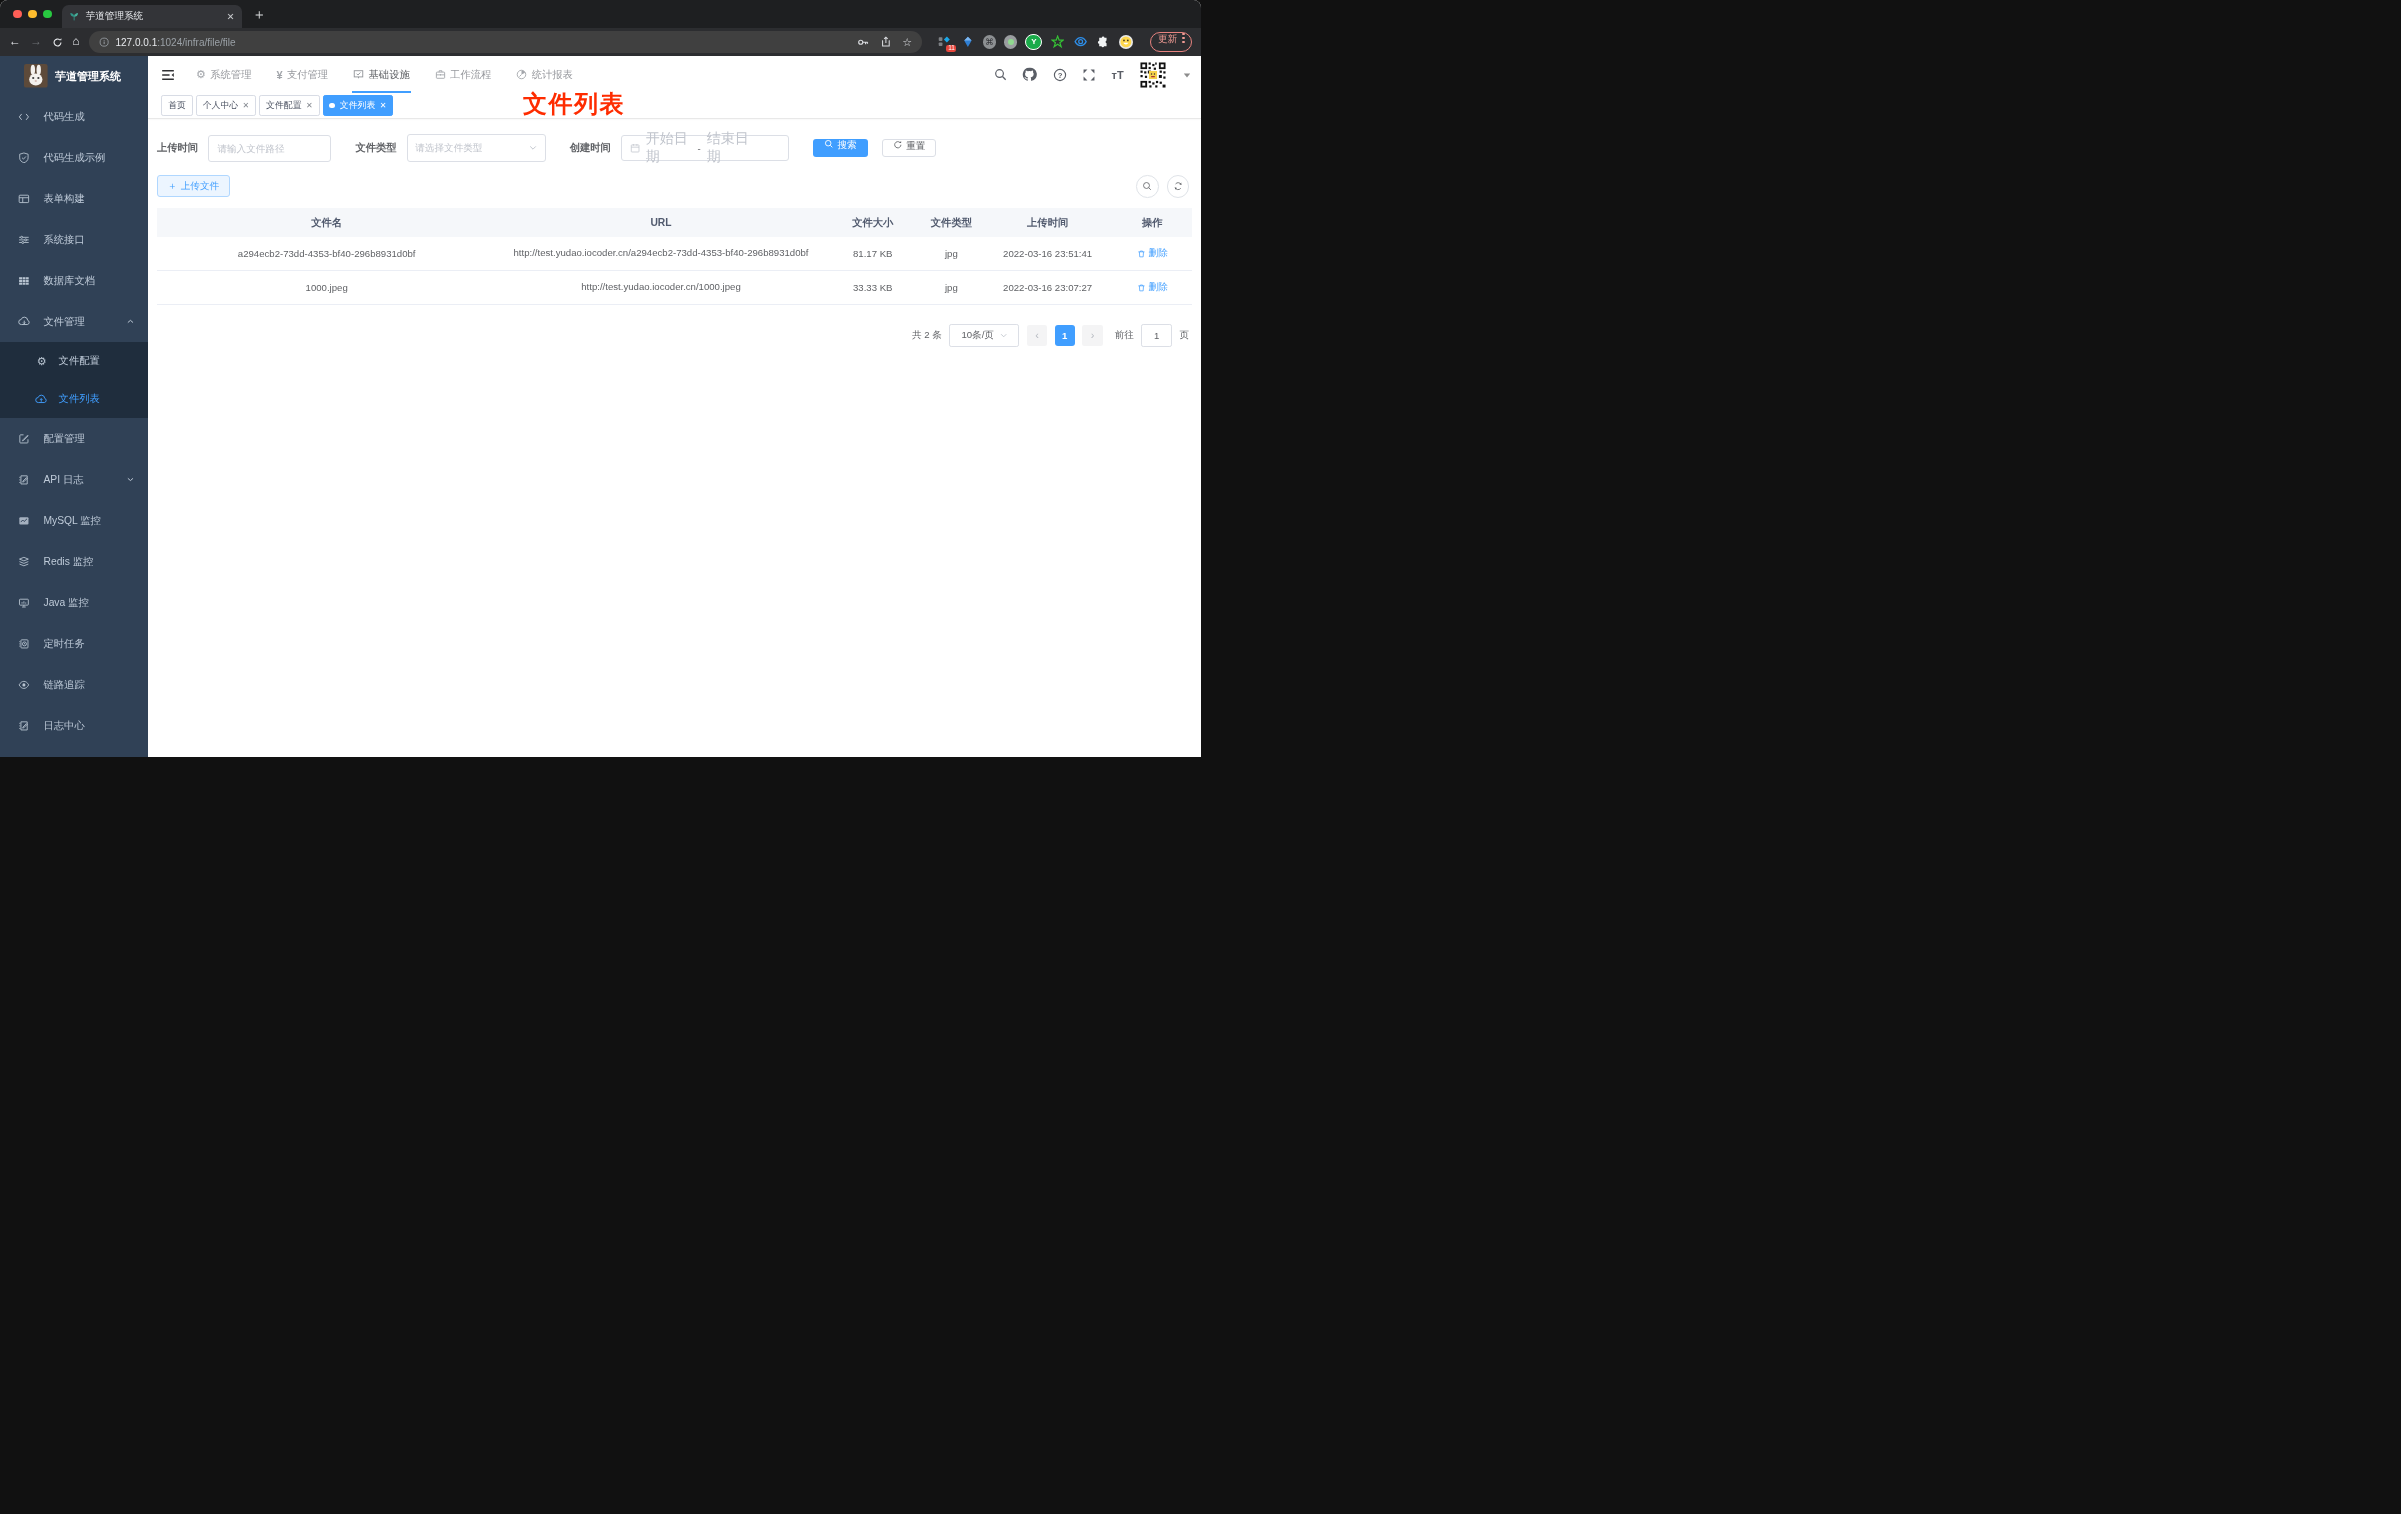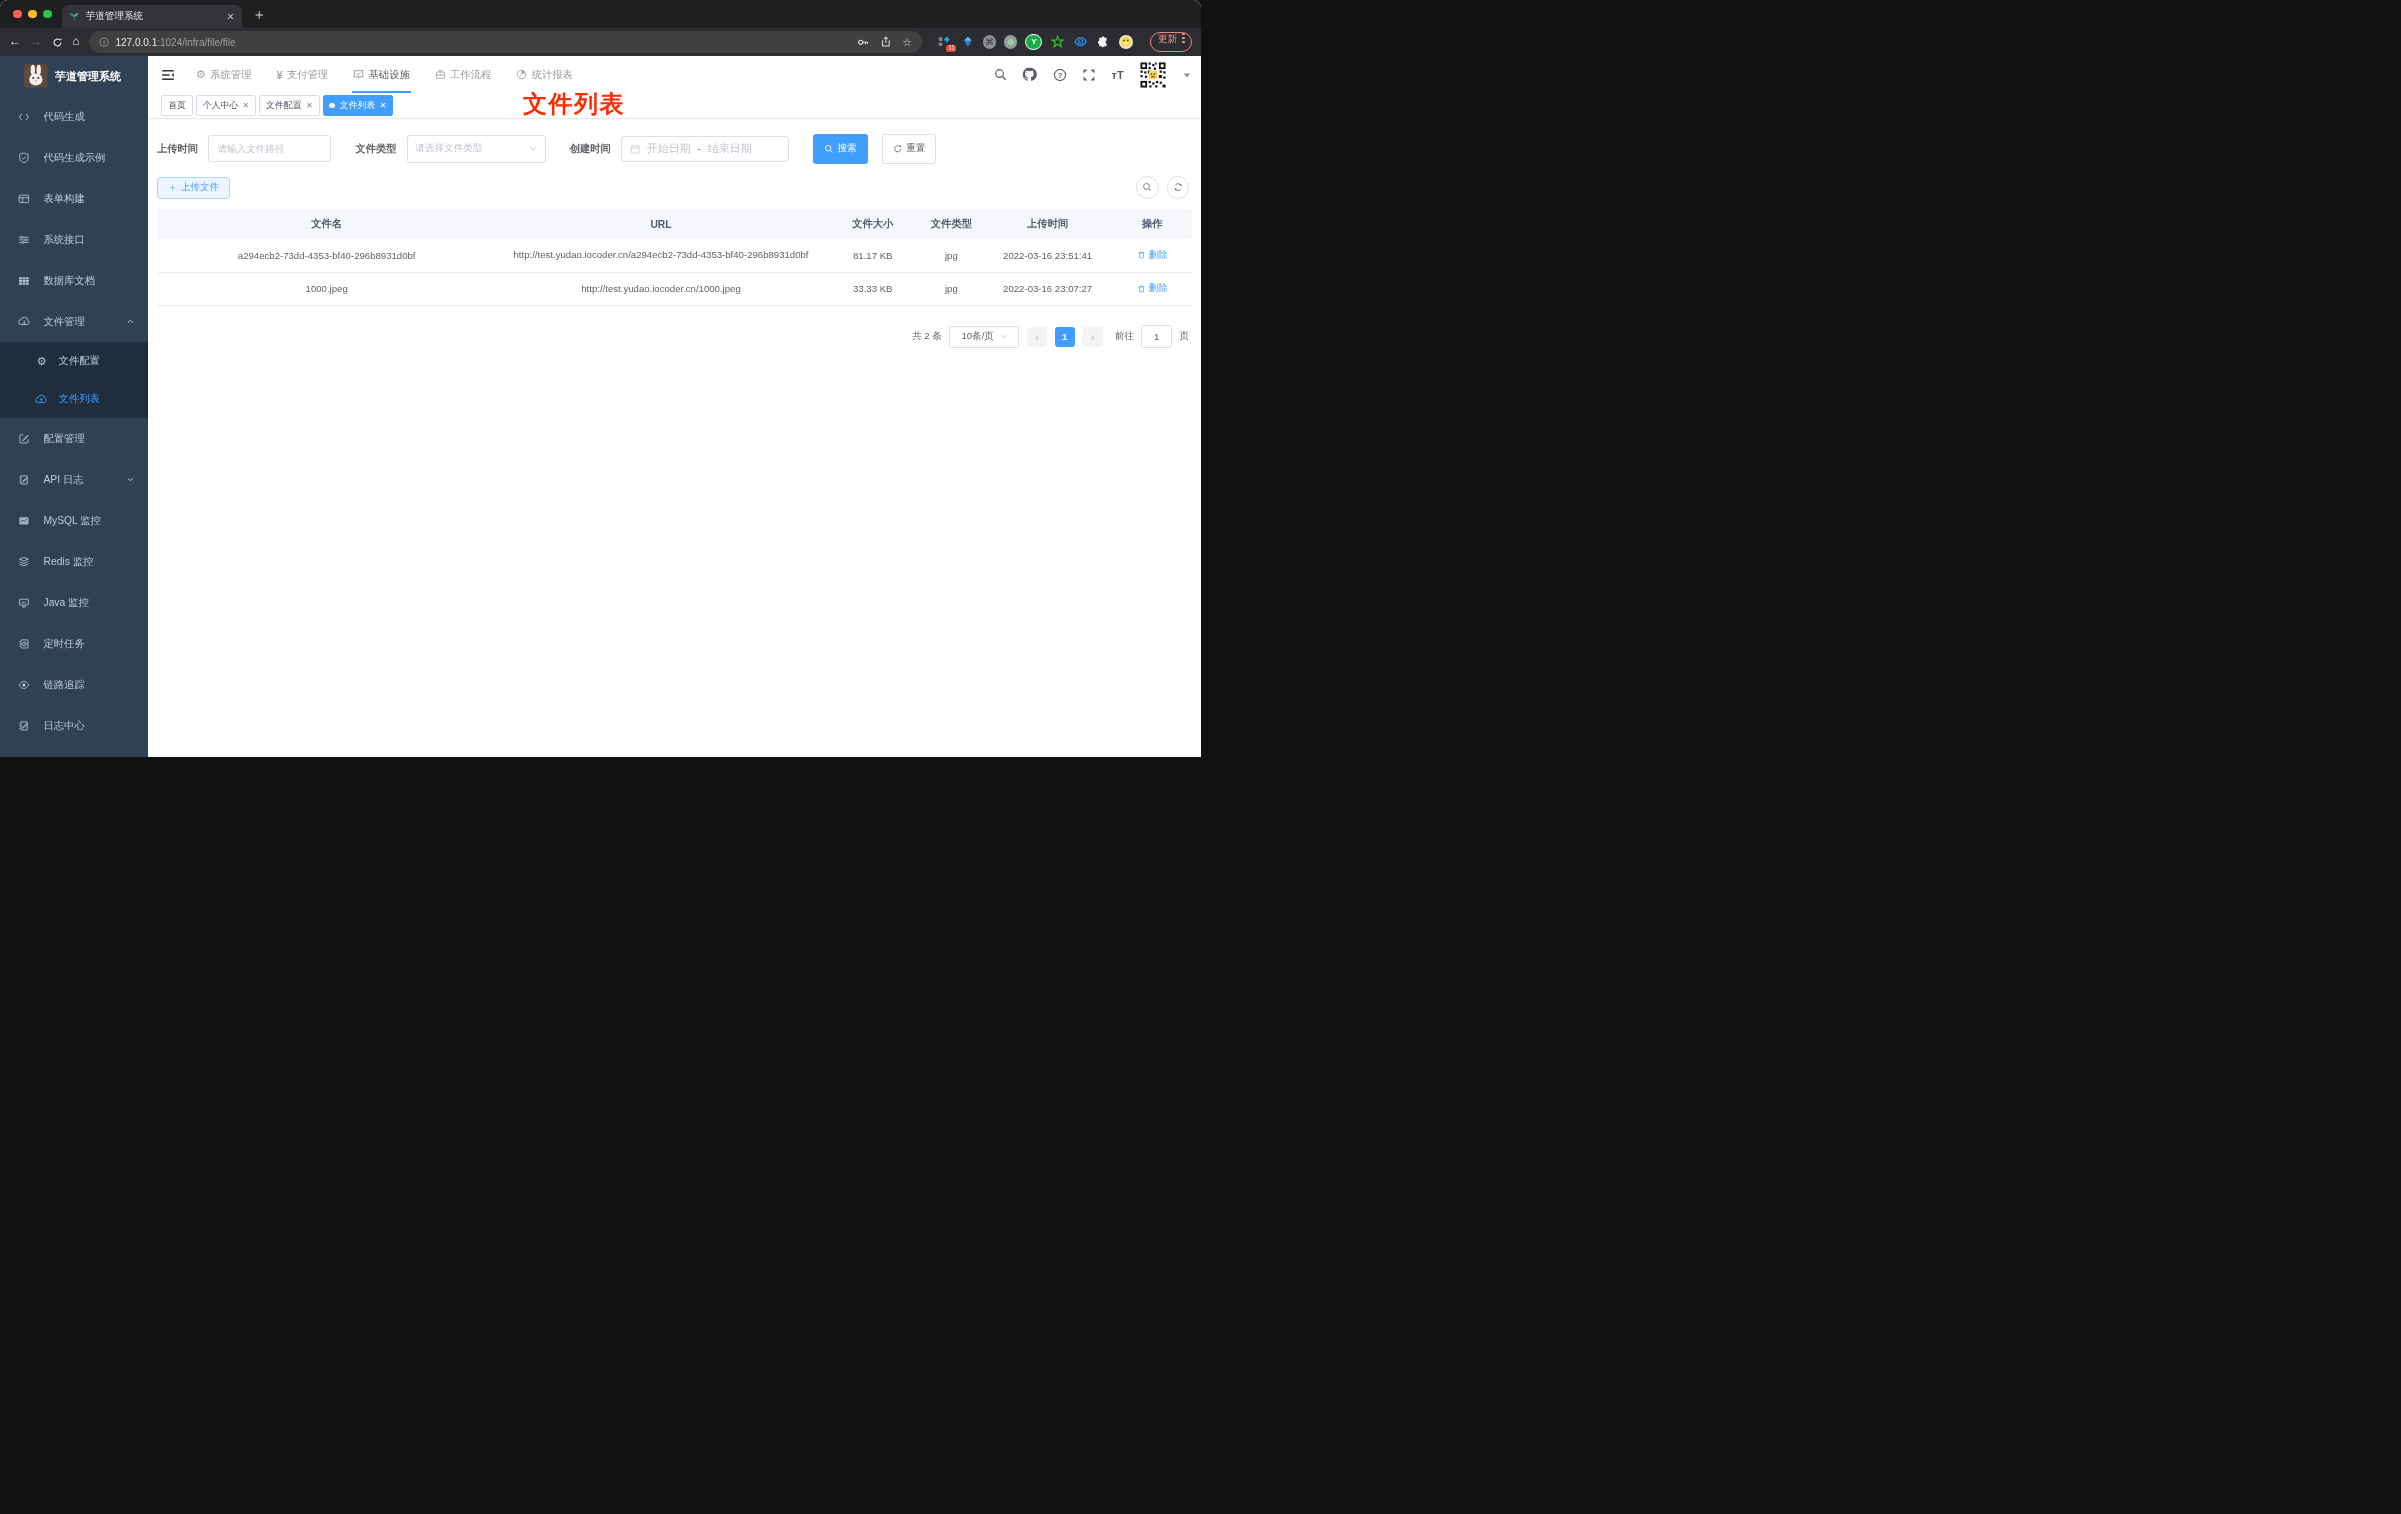--- a/index.html
+++ b/index.html
@@ -63,23 +63,23 @@
   .annotation{position:absolute;left:375px;top:32px;font-size:24px;font-weight:600;color:#fe2c00;z-index:30;letter-spacing:1.5px;white-space:nowrap;}
   
   .filter-row{display:flex;align-items:center;margin:14.8px 0 0 8.9px;}
   .flt-label{font-weight:bold;color:#606266;font-size:10.3px;margin-right:10.3px;}
   .inp{width:105px;height:25px;border:0.7px solid #dcdfe6;border-radius:3px;padding:0 8px;font-size:9.6px;color:#606266;outline:none;background:#fff;}
   .inp::placeholder{color:#c0c4cc;}
   .sel{width:122px;height:26.6px;border:0.7px solid #dcdfe6;border-radius:3px;display:flex;align-items:center;padding:0 7.4px;gap:4.4px;}
   .sel .ph{color:#c0c4cc;font-size:9.6px;flex:1;}
   .grp{display:flex;align-items:center;margin-right:24px;}
   .daterange{width:168px;height:26.6px;border:0.7px solid #dcdfe6;border-radius:3px;display:flex;align-items:center;padding:0 7.4px;gap:5.9px;box-sizing:border-box;}
-  .daterange .ph{color:#c0c4cc;font-size:11px;width:46px;text-align:center;}
+  .daterange .ph{color:#c0c4cc;font-size:14px;width:46px;text-align:left;}
   .daterange .sep{color:#606266;font-size:9.6px;}
-  .btn{height:30px;border-radius:3px;font-size:9.6px;display:flex;align-items:center;gap:3.7px;border:none;cursor:default;}
+  .btn{height:18px;border-radius:3px;font-size:9.6px;display:flex;gap:3.7px;border:none;cursor:default;}
   .btn-search{background:#409eff;color:#fff;padding:0 11px;margin-right:14.8px;}
   .btn-reset{background:#fff;border:0.7px solid #dcdfe6;color:#606266;padding:0 9.6px;}
   
   .action-row{display:flex;align-items:center;margin:12.5px 11.8px 0 8.9px;}
   .btn-upload{height:22px;background:#ecf5ff;border:0.7px solid #b0d7ff;color:#409eff;border-radius:3px;font-size:9.6px;display:flex;align-items:center;gap:3.7px;padding:0 9.6px;}
   .rt-circles{margin-left:auto;display:flex;gap:8px;}
   .circle-btn{width:20.7px;height:20.7px;border-radius:50%;border:0.7px solid #dfe3e8;display:flex;align-items:center;justify-content:center;color:#606266;background:#fff;}
   
   .tbl{margin:10.3px 8.9px 0 8.9px;}
   .thead{display:flex;align-items:center;background:#f5f7fa;height:29.5px;font-size:10.3px;color:#515a6e;font-weight:bold;}

